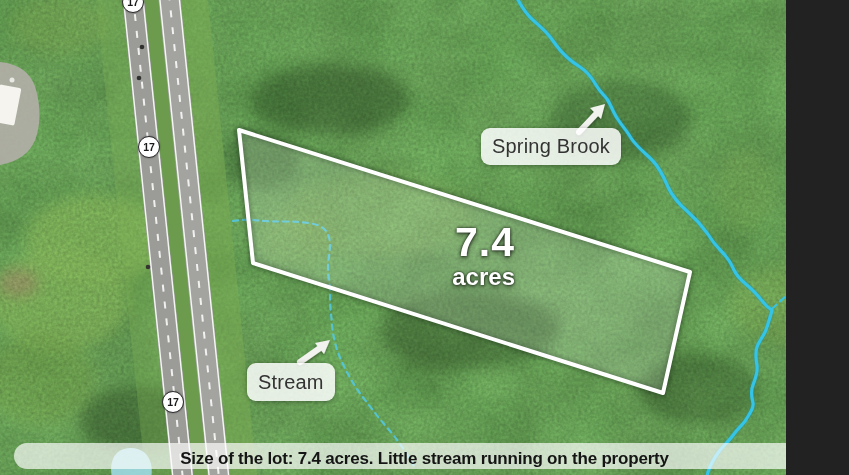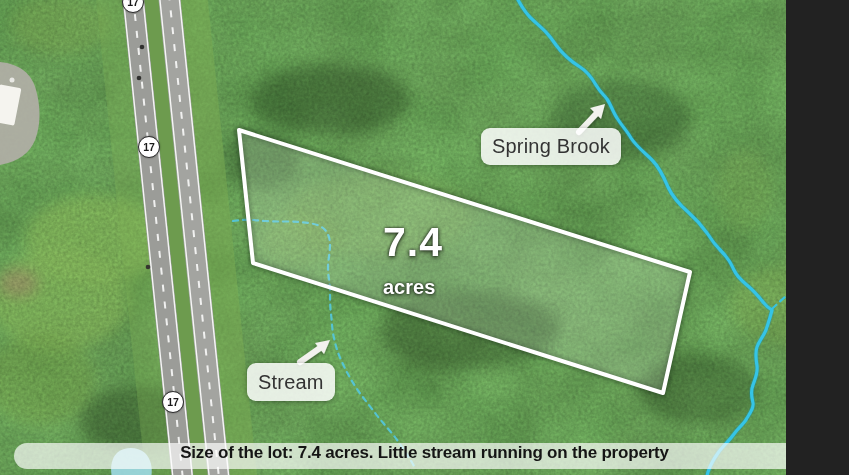--- a/index.html
+++ b/index.html
@@ -31,29 +31,29 @@
   .callout{
     position:absolute;display:flex;align-items:center;justify-content:center;
     background:var(--label-bg,rgba(255,255,255,.84));
     color:var(--label-text,#333);
     border-radius:9px;font-size:20px;font-weight:500;letter-spacing:.2px;
     box-shadow:0 1px 5px rgba(0,0,0,.35);
     padding:0 11px;box-sizing:border-box;
   }
   .area-label{
     position:absolute;left:383px;top:222px;width:132px;
-    text-align:left;color:#fff;font-weight:700;line-height:1;
+    text-align:right;color:#fff;font-weight:700;line-height:1;
     text-shadow:0 0 3px rgba(0,0,0,.85),0 2px 5px rgba(0,0,0,.55);
   }
   .area-label .val{font-size:41px;letter-spacing:1px;}
-  .area-label .unit{font-size:20px;margin-top:14px;}
+  .area-label .unit{font-size:24px;margin-top:2px;}
   .caption-bar{
     position:absolute;left:14px;top:443px;width:821px;height:26px;
     border-radius:13px;background:var(--caption-bg,rgba(255,255,255,.68));
-    display:flex;align-items:flex-start;justify-content:center;
+    display:flex;align-items:flex-end;justify-content:center;
     font-size:17px;font-weight:600;color:var(--caption-text,#151515);
     letter-spacing:-0.2px;
   }
 </style>
 </head>
 <body>
 
 <div class="stage">
 
   <svg class="base" width="849" height="475" viewBox="0 0 849 475">

